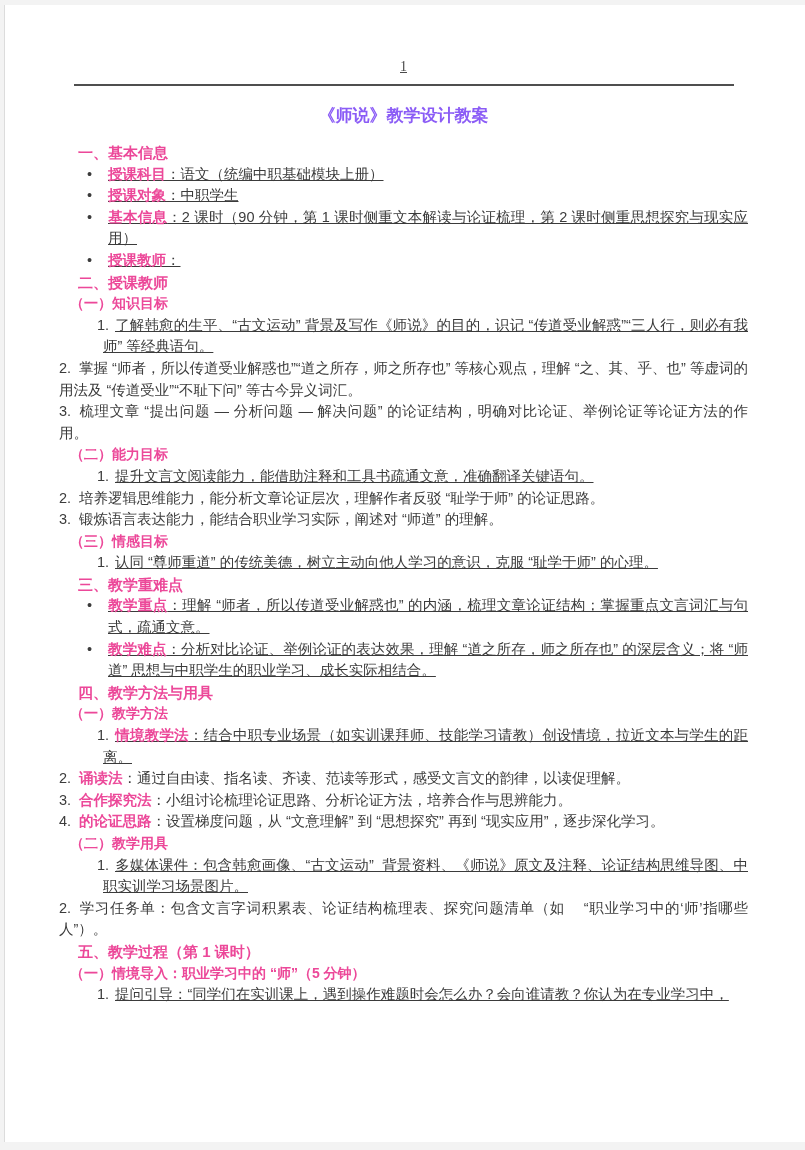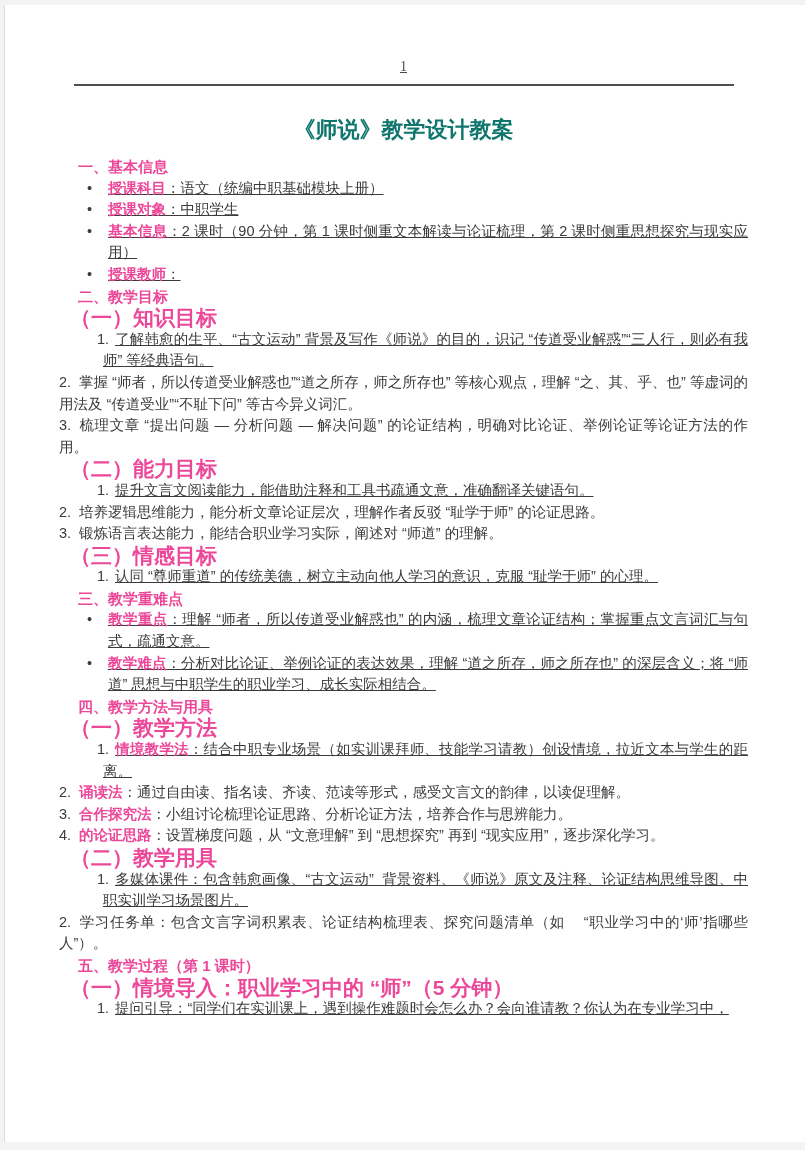--- a/index.html
+++ b/index.html
@@ -25,35 +25,35 @@
     font-size:14px; line-height:18px;
     color:#4a4a4a;
   }
   .pagenum span { text-decoration:underline; padding:0 2px; }
   .header-rule {
     height:0;
     border-top:2px solid #4f4f4f;
     margin:8px 14px 0 15px;
   }
   .doc-title {
-    margin-top:28px;
+    margin-top:14px;
     text-align:center;
-    font-size:22px; line-height:32px;
+    font-size:17px; line-height:32px;
     font-weight:700;
-    color:#0f766e;
+    color:#8b5cf6;
   }
   .doc-body {
     margin-top:10px;
     font-size:14.5px;
     line-height:21.6px;
     color:#3b3b3b;
   }
   .blk { margin:0; }
   .h1 { font-weight:700; color:#323232; padding-left:19px; font-size:15px; }
-  .h2 { font-weight:700; color:#323232; padding-left:11px; font-size:21px; }
+  .h2 { font-weight:700; color:#323232; padding-left:11px; font-size:14px; }
   .bullet  { padding-left:49px; text-indent:-21px; text-align:justify;text-decoration:underline; }
   .bullet .marker { display:inline-block; width:21px; text-indent:0; }
   .num1    { padding-left:44px; text-indent:-6px; text-align:justify;text-decoration:underline; }
   .num1 .marker { display:inline-block; width:18px; text-indent:0; }
   .numflush{ padding-left:0; text-align:justify; }
   .numflush .marker { display:inline-block; width:20px; text-indent:0; }
   .bold { font-weight:700; color:#ec4899; }
 </style>
 </head>
 <body>
@@ -61,21 +61,21 @@
 <div class="page">
   <div class="pagenum"><span>1</span></div>
   <div class="header-rule"></div>
   <div class="doc-title">《师说》教学设计教案</div>
   <div class="doc-body">
       <div class="blk h1"><span class="bold">一、基本信息</span></div>
       <div class="blk bullet"><span class="marker">•</span><span class="bold">授课科目</span><span>：语文（统编中职基础模块上册）</span></div>
       <div class="blk bullet"><span class="marker">•</span><span class="bold">授课对象</span><span>：中职学生</span></div>
       <div class="blk bullet"><span class="marker">•</span><span class="bold">基本信息</span><span>：2 课时（90 分钟，第 1 课时侧重文本解读与论证梳理，第 2 课时侧重思想探究与现实应用）</span></div>
       <div class="blk bullet"><span class="marker">•</span><span class="bold">授课教师</span><span>：</span></div>
-      <div class="blk h1"><span class="bold">二、教学目标</span></div>
+      <div class="blk h1"><span class="bold">二、授课教师</span></div>
       <div class="blk h2"><span class="bold">（一）知识目标</span></div>
       <div class="blk num1"><span class="marker">1.</span><span>了解韩愈的生平、“古文运动” 背景及写作《师说》的目的，识记 “传道受业解惑”“三人行，则必有我师” 等经典语句。</span></div>
       <div class="blk numflush"><span class="marker">2.</span><span>掌握 “师者，所以传道受业解惑也”“道之所存，师之所存也” 等核心观点，理解 “之、其、乎、也” 等虚词的用法及 “传道受业”“不耻下问” 等古今异义词汇。</span></div>
       <div class="blk numflush"><span class="marker">3.</span><span>梳理文章 “提出问题 — 分析问题 — 解决问题” 的论证结构，明确对比论证、举例论证等论证方法的作用。</span></div>
       <div class="blk h2"><span class="bold">（二）能力目标</span></div>
       <div class="blk num1"><span class="marker">1.</span><span>提升文言文阅读能力，能借助注释和工具书疏通文意，准确翻译关键语句。</span></div>
       <div class="blk numflush"><span class="marker">2.</span><span>培养逻辑思维能力，能分析文章论证层次，理解作者反驳 “耻学于师” 的论证思路。</span></div>
       <div class="blk numflush"><span class="marker">3.</span><span>锻炼语言表达能力，能结合职业学习实际，阐述对 “师道” 的理解。</span></div>
       <div class="blk h2"><span class="bold">（三）情感目标</span></div>
       <div class="blk num1"><span class="marker">1.</span><span>认同 “尊师重道” 的传统美德，树立主动向他人学习的意识，克服 “耻学于师” 的心理。</span></div>

